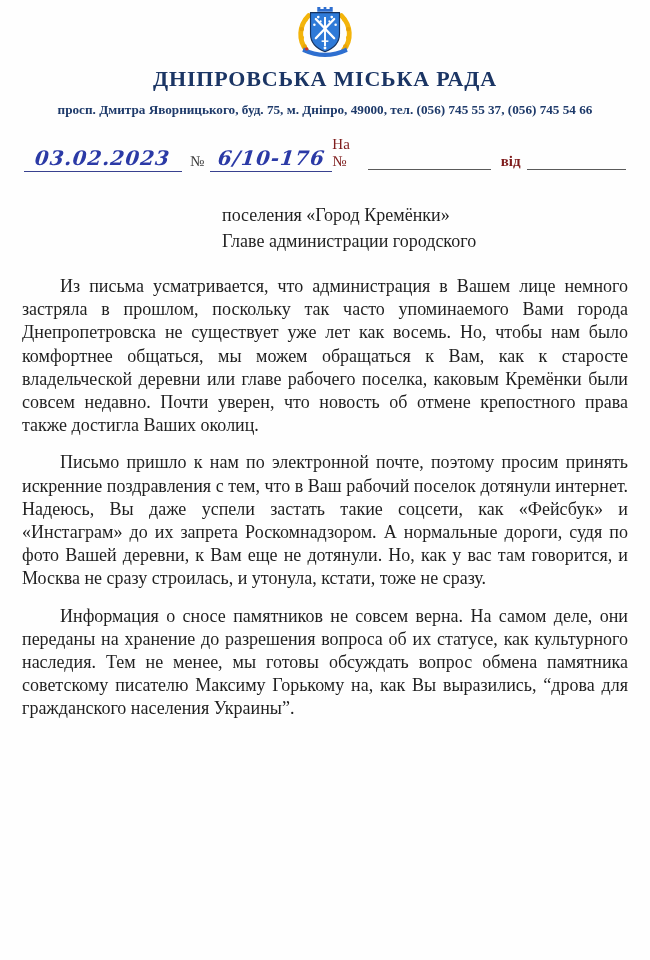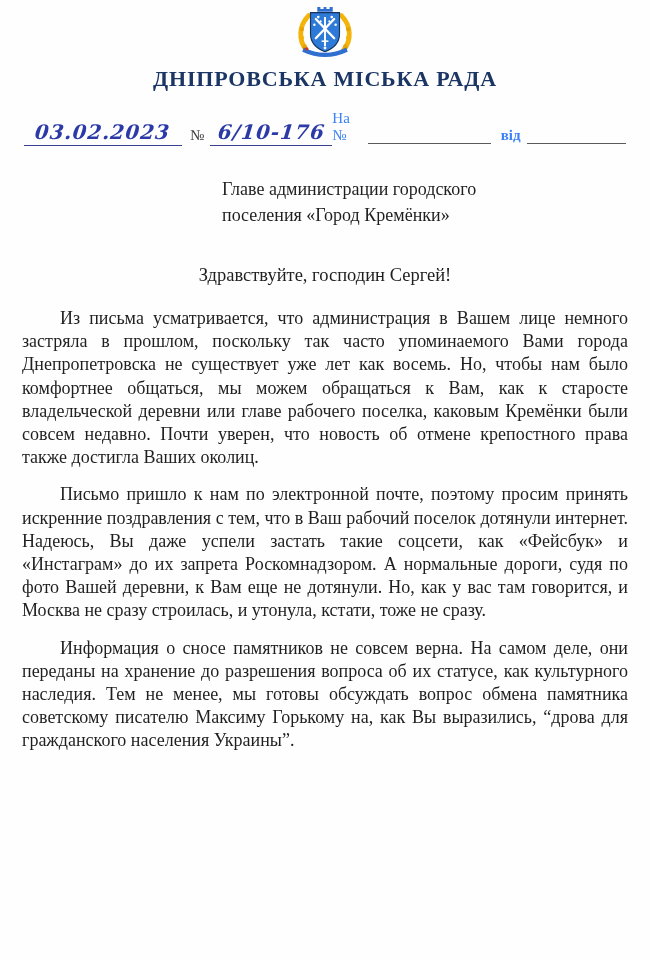--- a/index.html
+++ b/index.html
@@ -54,21 +54,21 @@
   }
   .hline.date{width:158px;}
   .hline.number{width:122px;}
   .no-label{
     font-size:15px;color:#3a3a3a;
     padding:0 6px 2px 8px;
   }
   .ref-right{
     margin-left:auto;
     display:flex;align-items:flex-end;
-    font-size:15px;color:#3b82f6;
+    font-size:15px;color:#7f1d1d;
     padding-bottom:2px;
   }
   .blank{
     display:inline-block;
     border-bottom:1px solid #5a5a5a;
     height:14px;
   }
   .blank.in-no{width:128px;margin-left:2px;}
   .blank.in-date{width:104px;margin-left:6px;}
   .ref-right .vid{margin-left:10px;font-weight:bold;}
@@ -129,42 +129,42 @@
         <circle cx="21" cy="21.5" r="1.3" fill="#ffffff"></circle>
           <circle cx="43" cy="21.5" r="1.3" fill="#ffffff"></circle>
         <circle cx="27.5" cy="18" r="1.1" fill="#ffffff"></circle>
           <circle cx="36.5" cy="18" r="1.1" fill="#ffffff"></circle>
 
         <path d="M10,45 Q32,56 54,45 L55.5,49.5 Q32,60.5 8.5,49.5 Z" fill="#2e6fd0"></path>
         <circle cx="13" cy="46.5" r="1.7" fill="#cf3227"></circle>
       </svg>
     </div>
     <div class="org-name">ДНІПРОВСЬКА МІСЬКА РАДА</div>
+    <div class="addr">просп. Дмитра Яворницького, буд. 75, м. Дніпро, 49000, тел. (056) 745 55 37, (056) 745 54 66</div>
   </div>
 
   <div class="refrow">
     <div class="ref-left">
       <span class="hline date"><span class="hand">03.02.2023</span></span>
       <span class="no-label">№</span>
       <span class="hline number"><span class="hand">6/10-176</span></span>
     </div>
     <div class="ref-right">
       <span>На №</span>
       <span class="blank in-no"></span>
       <span class="vid">від</span>
       <span class="blank in-date"></span>
     </div>
   </div>
 
   <div class="addressee">
+    <div>поселения «Город Кремёнки»</div>
     <div>Главе администрации городского</div>
-    <div>поселения «Город Кремёнки»</div>
   </div>
 
-  <div class="greeting">Здравствуйте, господин Сергей!</div>
 
   <div class="bodytext">
     <p>Из письма усматривается, что администрация в Вашем лице немного застряла в прошлом, поскольку так часто упоминаемого Вами города Днепропетровска не существует уже лет как восемь. Но, чтобы нам было комфортнее общаться, мы можем обращаться к Вам, как к старосте владельческой деревни или главе рабочего поселка, каковым Кремёнки были совсем недавно. Почти уверен, что новость об отмене крепостного права также достигла Ваших околиц.</p>
     <p>Письмо пришло к нам по электронной почте, поэтому просим принять искренние поздравления с тем, что в Ваш рабочий поселок дотянули интернет. Надеюсь, Вы даже успели застать такие соцсети, как «Фейсбук» и «Инстаграм» до их запрета Роскомнадзором. А нормальные дороги, судя по фото Вашей деревни, к Вам еще не дотянули. Но, как у вас там говорится, и Москва не сразу строилась, и утонула, кстати, тоже не сразу.</p>
     <p>Информация о сносе памятников не совсем верна. На самом деле, они переданы на хранение до разрешения вопроса об их статусе, как культурного наследия. Тем не менее, мы готовы обсуждать вопрос обмена памятника советскому писателю Максиму Горькому на, как Вы выразились, “дрова для гражданского населения Украины”.</p>
   </div>
 
 </div>
 
 </body></html>

